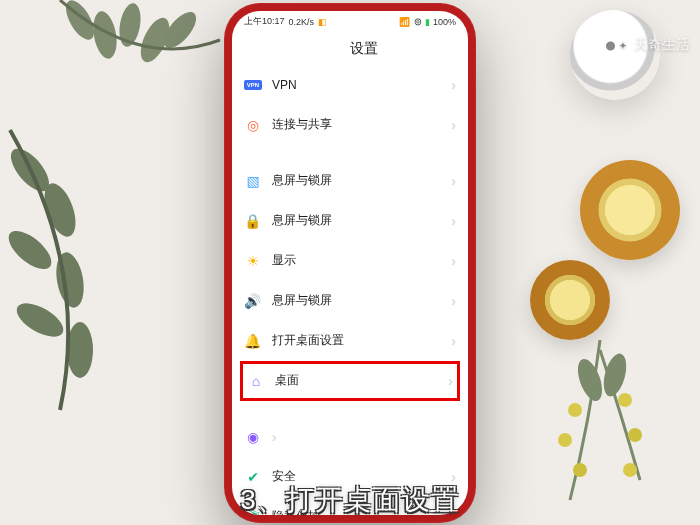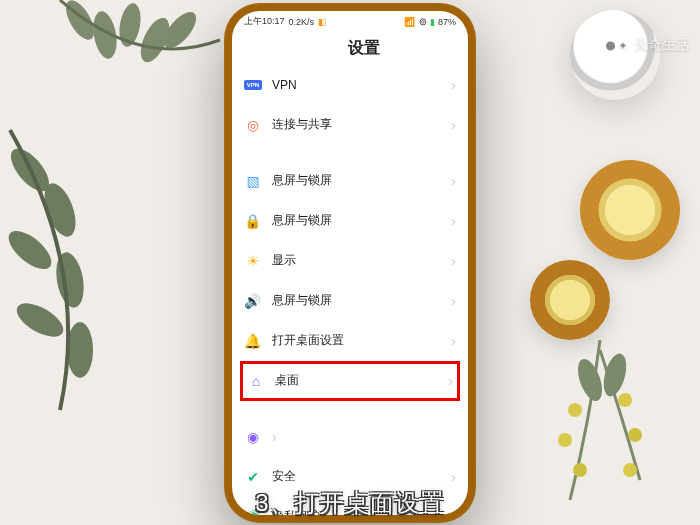--- a/index.html
+++ b/index.html
@@ -61,21 +61,21 @@
     font-size:10px;color:#888;
   }
 
   
   .phone {
     position: absolute;
     left: 50%; top: 50%;
     transform: translate(-50%, -50%);
     width: 252px; height: 520px;
     border-radius: 36px;
-    background: #a16207;
+    background: #b91c1c;
     padding: 8px;
     box-shadow: 0 25px 60px rgba(0,0,0,0.35), inset 0 0 2px rgba(255,255,255,0.2);
   }
   .screen {
     width: 100%; height: 100%;
     border-radius: 28px;
     background: #fff;
     overflow: hidden;
     display: flex; flex-direction: column;
     position: relative;
@@ -84,21 +84,21 @@
     height: 22px;
     display: flex; align-items: center; justify-content: space-between;
     padding: 0 12px;
     font-size: 9px; color: #333;
   }
   .status-left { display:flex; gap:4px; align-items:center;}
   .status-right { display:flex; gap:3px; align-items:center;}
   .title-bar {
     height: 32px;
     display:flex; align-items:center; justify-content:center;
-    font-size: 16px; font-weight: 700; color:#222;padding-left:28px;
+    font-size: 14px; font-weight: 400; color:#222;padding-left:28px;
   }
   .settings-list {
     flex: 1; overflow-y: hidden;
     padding: 0 12px;
   }
   .group-gap { height: 16px; }
   .row {
     height: 40px;
     display:flex; align-items:center;
     gap: 10px;
@@ -115,21 +115,21 @@
     color:#ccc; font-size:14px;
   }
   .highlight-box {
     border: 3px solid #e60000;
     margin: 0 -4px;
     padding: 0 4px;
   }
   .caption {
     position:absolute; left:0; right:0; bottom:6px;
     text-align:center;
-    font-size: 24px; font-weight:500;
+    font-size: 28px; font-weight:500;
     color:#fff;
     text-shadow:
       -1.5px -1.5px 0 #333,
        1.5px -1.5px 0 #333,
       -1.5px  1.5px 0 #333,
        1.5px  1.5px 0 #333,
        0 2px 6px rgba(0,0,0,0.5);
     letter-spacing:1px;
   }
 </style>
@@ -186,21 +186,21 @@
     <div class="status-bar">
       <div class="status-left">
         <span>上午10:17</span>
         <span>0.2K/s</span>
         <span style="color:#ff9500">◧</span>
       </div>
       <div class="status-right">
         <span>📶</span>
         <span style="font-size:10px">⊚</span>
         <span style="color:#34c759">▮</span>
-        <span>87%</span>
+        <span>100%</span>
       </div>
     </div>
 
     <div class="title-bar">
       <span>设置</span>
     </div>
 
     <div class="settings-list" id="settings-list">
 
     <div class="row">

